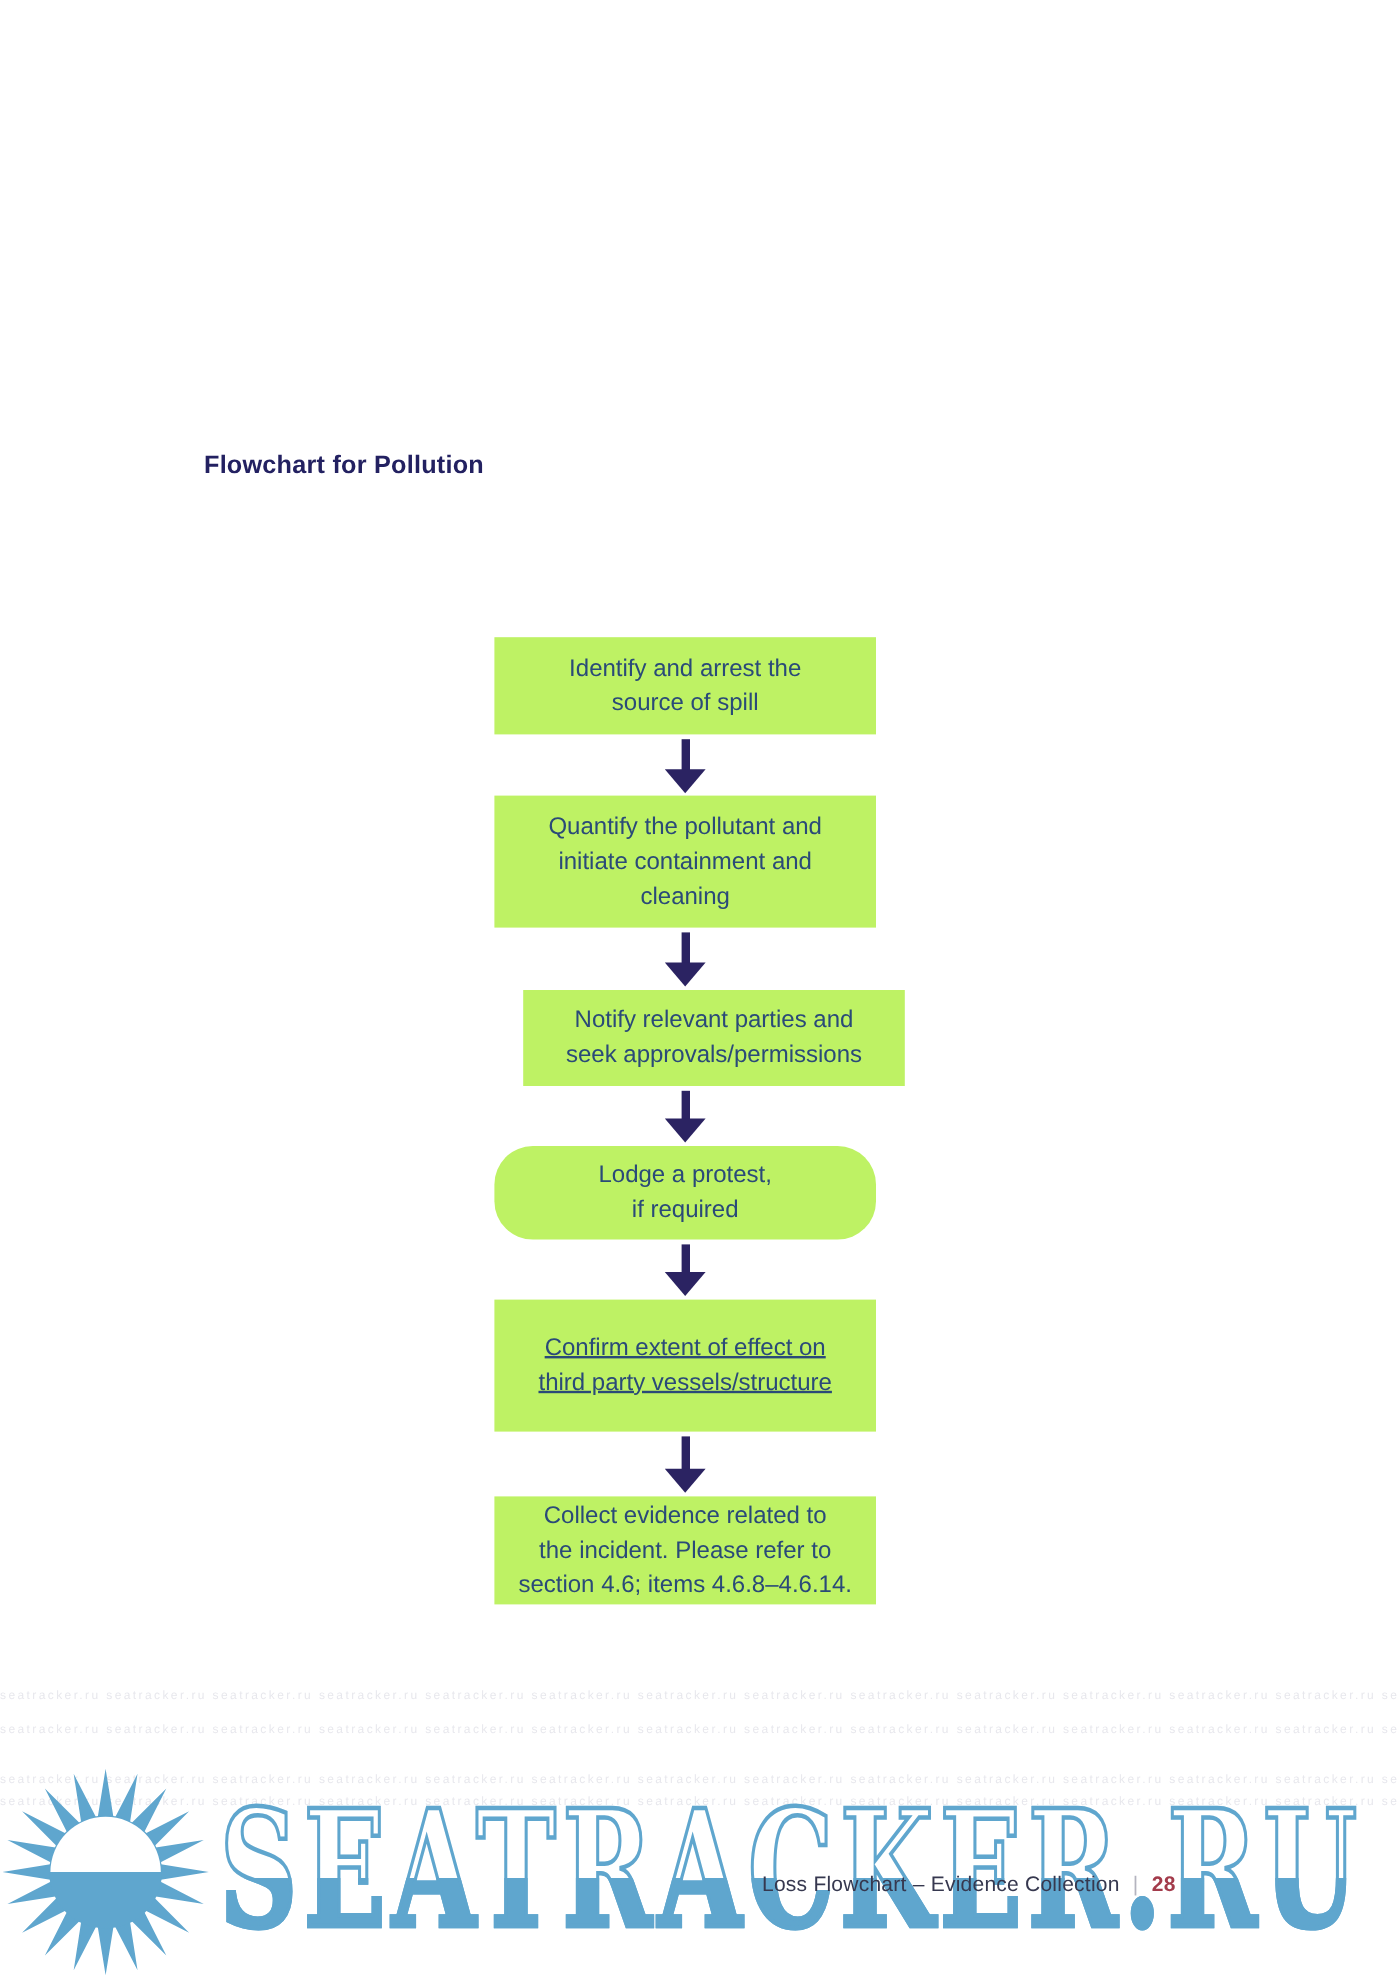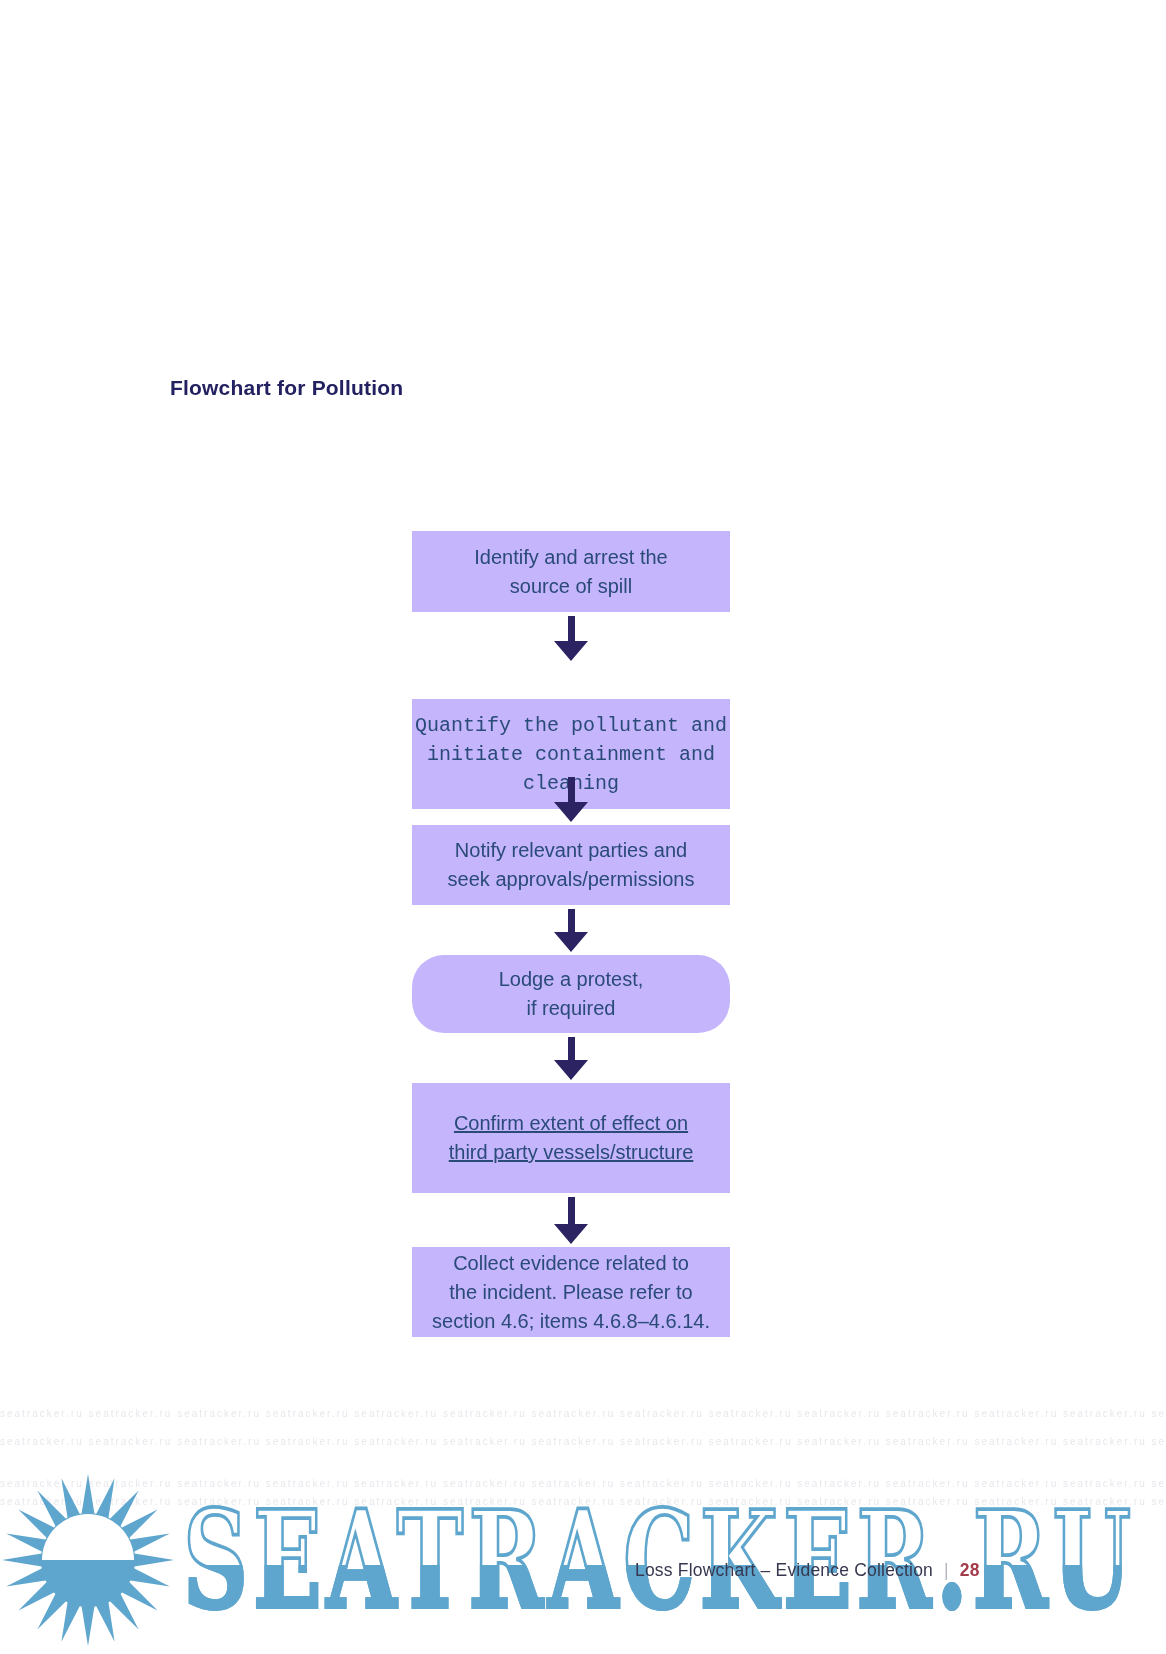--- a/index.html
+++ b/index.html
@@ -19,34 +19,34 @@
     font-size: 21px;
     font-weight: 700;
     letter-spacing: 0.2px;
     color: #232161;
     z-index: 2;
   }
   .flow-box {
     position: absolute;
     left: 412px;
     width: 318px;
-    background: #c4b5fd;
+    background: #bef264;
     color: #2a4a78;
     display: flex;
     align-items: center;
     justify-content: center;
     text-align: center;
     font-size: 20px;
     line-height: 29px;
     white-space: pre-line;
     z-index: 2;
   }
   .box1 { top: 531px;  height: 81px;  }
-  .box2 { top: 699px;  height: 110px; font-family: Liberation Mono, monospace; }
-  .box3 { top: 825px;  height: 80px;  }
+  .box2 { top: 663px;  height: 110px; }
+  .box3 { top: 825px;  height: 80px; margin-left: 24px;  }
   .box4 { top: 955px;  height: 78px; border-radius: 32px;  }
   .box5 { top: 1083px; height: 110px; text-decoration: underline; }
   .box6 { top: 1247px; height: 90px; }
   .arrow {
     position: absolute;
     left: 536px;
     width: 70px;
     display: flex;
     flex-direction: column;
     align-items: center;

